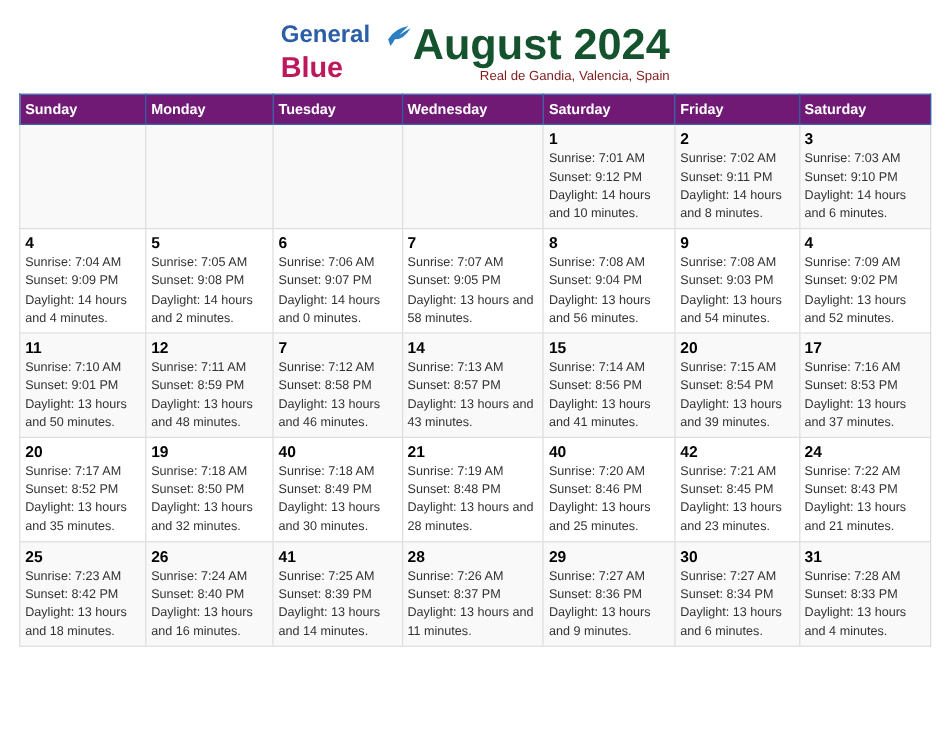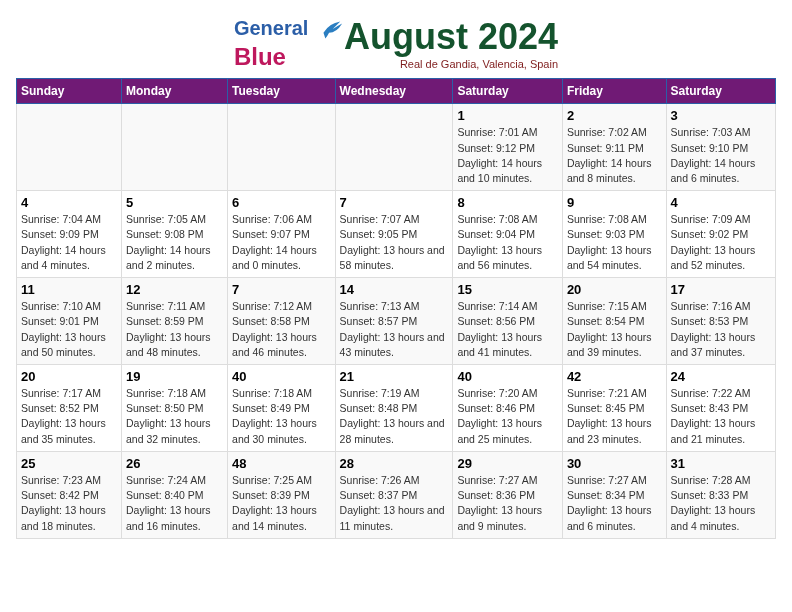--- a/index.html
+++ b/index.html
@@ -148,20 +148,20 @@
         <td><span class="day-number">19</span><span class="day-info">Sunrise: 7:18 AM<br>Sunset: 8:50 PM<br>Daylight: 13 hours and 32 minutes.</span></td>
         <td><span class="day-number">40</span><span class="day-info">Sunrise: 7:18 AM<br>Sunset: 8:49 PM<br>Daylight: 13 hours and 30 minutes.</span></td>
         <td><span class="day-number">21</span><span class="day-info">Sunrise: 7:19 AM<br>Sunset: 8:48 PM<br>Daylight: 13 hours and 28 minutes.</span></td>
         <td><span class="day-number">40</span><span class="day-info">Sunrise: 7:20 AM<br>Sunset: 8:46 PM<br>Daylight: 13 hours and 25 minutes.</span></td>
         <td><span class="day-number">42</span><span class="day-info">Sunrise: 7:21 AM<br>Sunset: 8:45 PM<br>Daylight: 13 hours and 23 minutes.</span></td>
         <td><span class="day-number">24</span><span class="day-info">Sunrise: 7:22 AM<br>Sunset: 8:43 PM<br>Daylight: 13 hours and 21 minutes.</span></td>
       </tr>
       <tr>
         <td><span class="day-number">25</span><span class="day-info">Sunrise: 7:23 AM<br>Sunset: 8:42 PM<br>Daylight: 13 hours and 18 minutes.</span></td>
         <td><span class="day-number">26</span><span class="day-info">Sunrise: 7:24 AM<br>Sunset: 8:40 PM<br>Daylight: 13 hours and 16 minutes.</span></td>
-        <td><span class="day-number">48</span><span class="day-info">Sunrise: 7:25 AM<br>Sunset: 8:39 PM<br>Daylight: 13 hours and 14 minutes.</span></td>
+        <td><span class="day-number">41</span><span class="day-info">Sunrise: 7:25 AM<br>Sunset: 8:39 PM<br>Daylight: 13 hours and 14 minutes.</span></td>
         <td><span class="day-number">28</span><span class="day-info">Sunrise: 7:26 AM<br>Sunset: 8:37 PM<br>Daylight: 13 hours and 11 minutes.</span></td>
         <td><span class="day-number">29</span><span class="day-info">Sunrise: 7:27 AM<br>Sunset: 8:36 PM<br>Daylight: 13 hours and 9 minutes.</span></td>
         <td><span class="day-number">30</span><span class="day-info">Sunrise: 7:27 AM<br>Sunset: 8:34 PM<br>Daylight: 13 hours and 6 minutes.</span></td>
         <td><span class="day-number">31</span><span class="day-info">Sunrise: 7:28 AM<br>Sunset: 8:33 PM<br>Daylight: 13 hours and 4 minutes.</span></td>
       </tr>
     </tbody>
 </table>
 
 </body></html>

